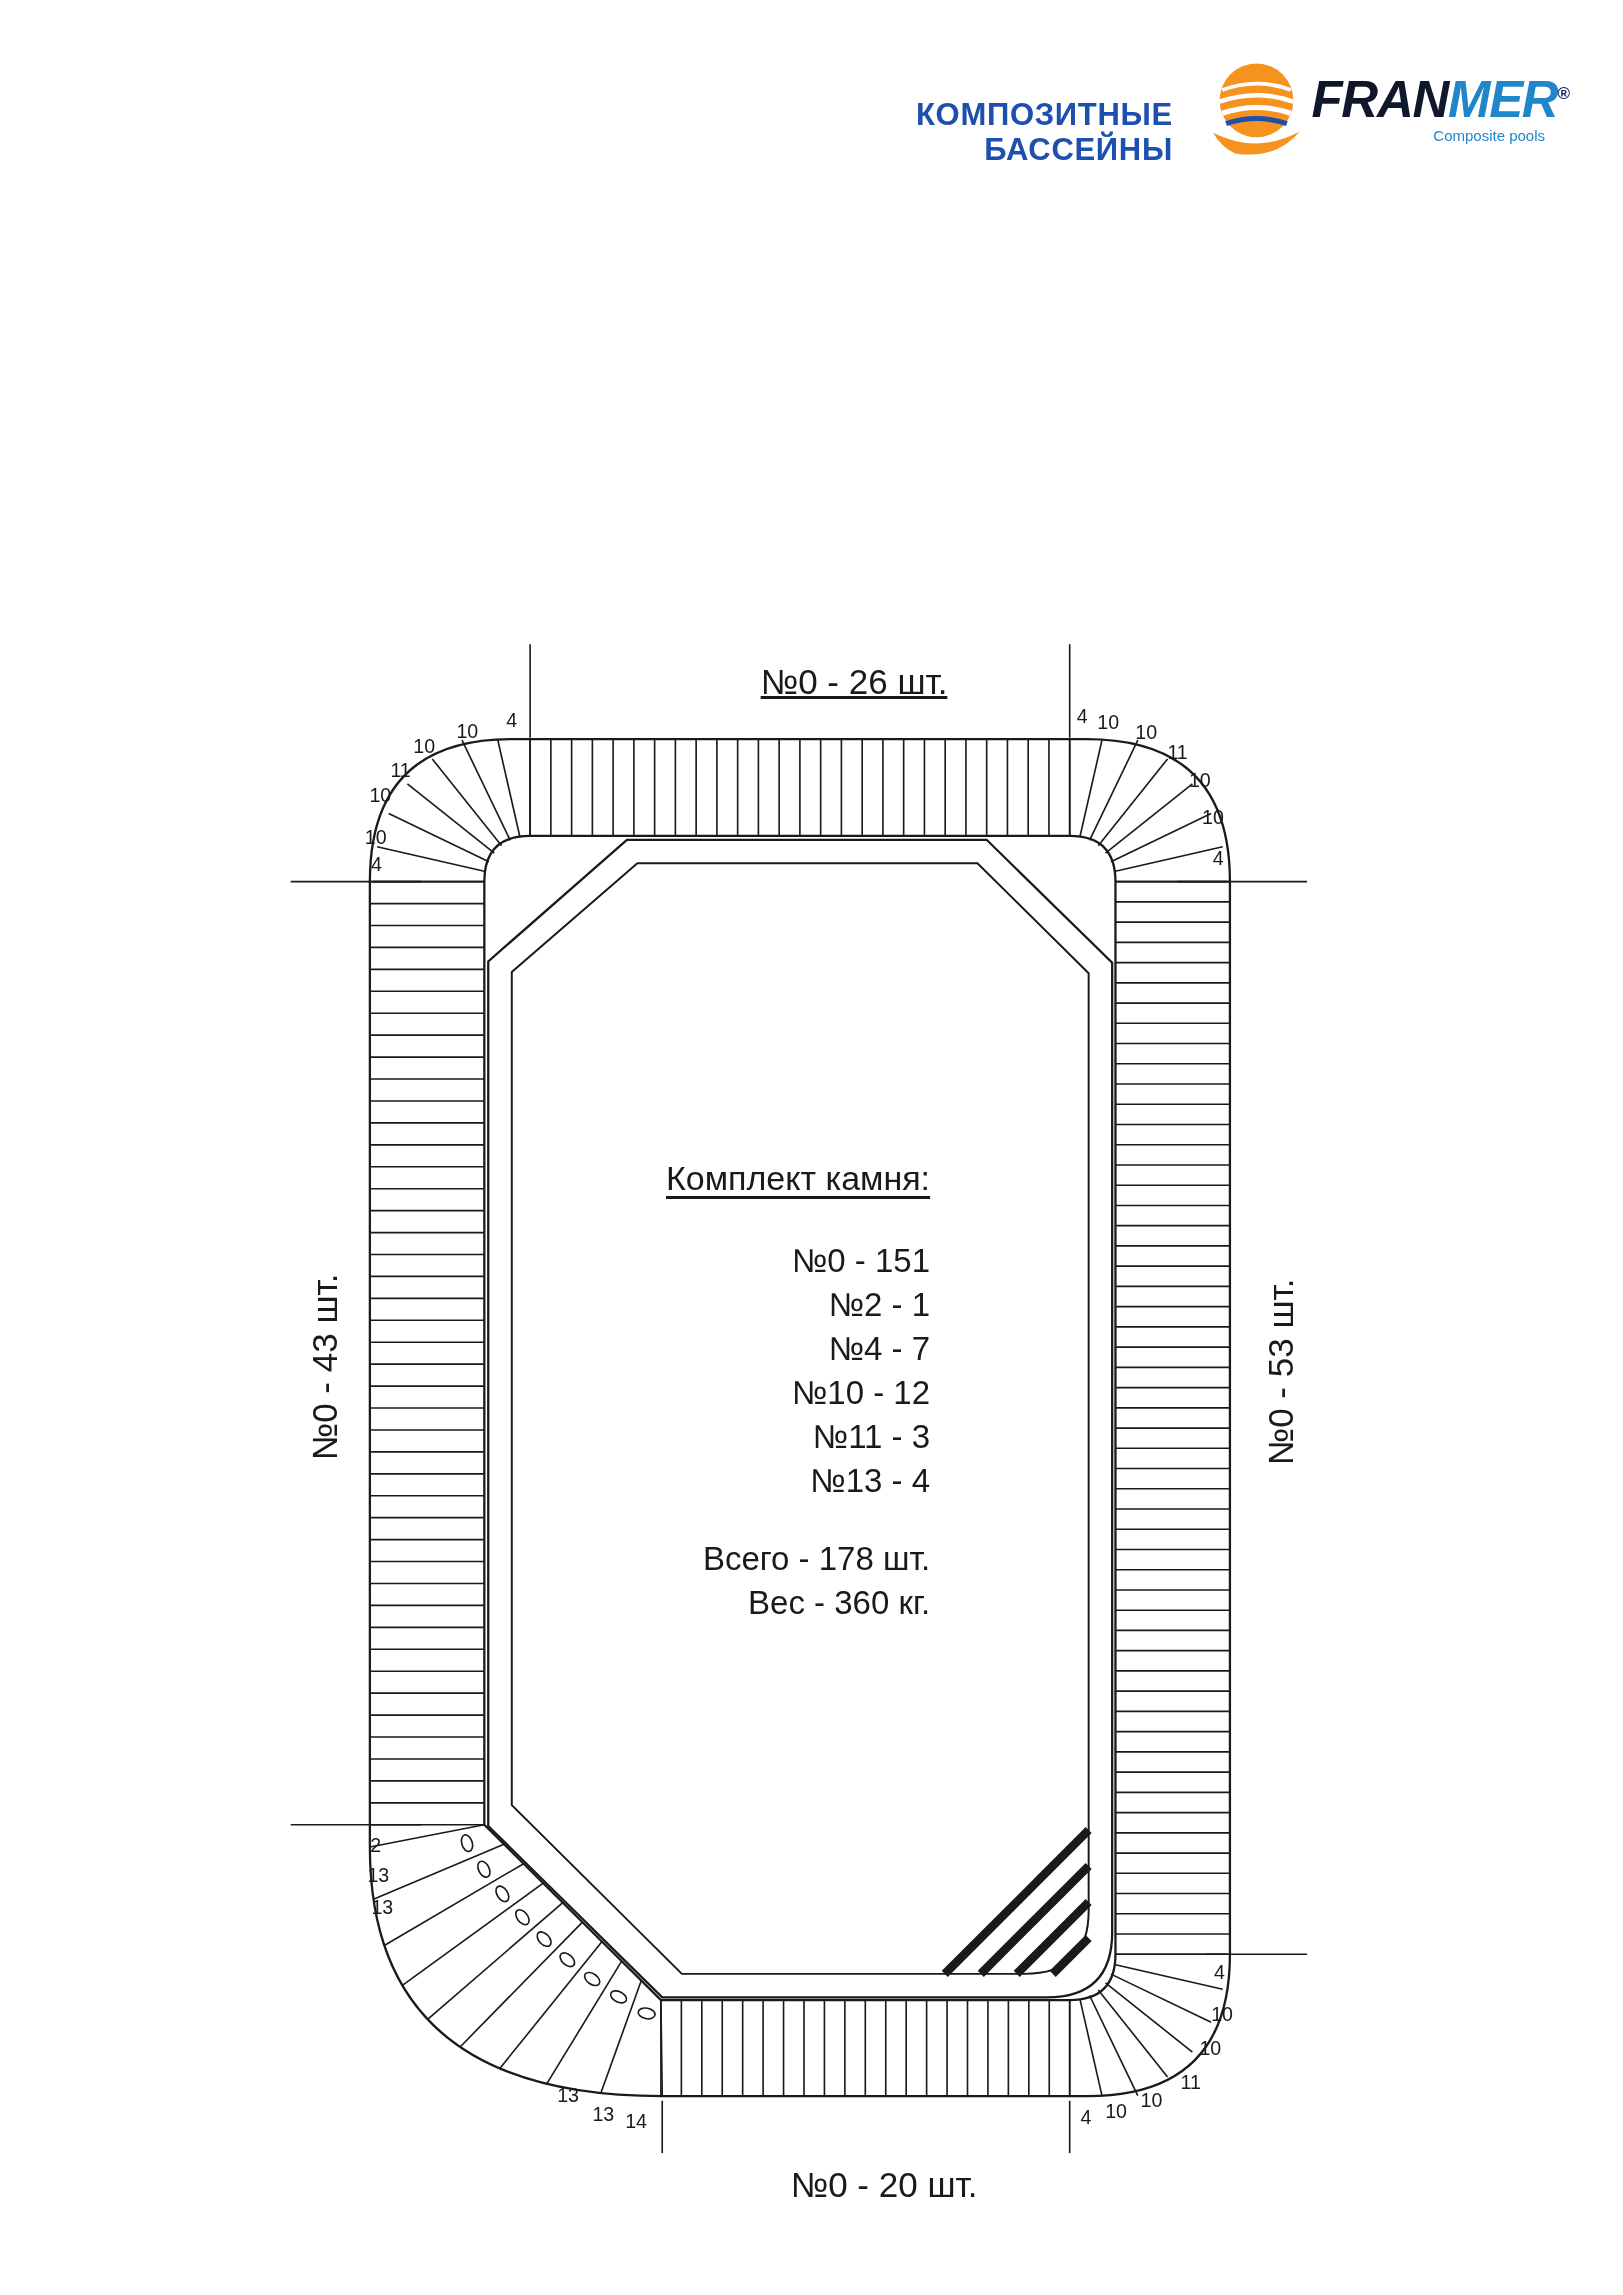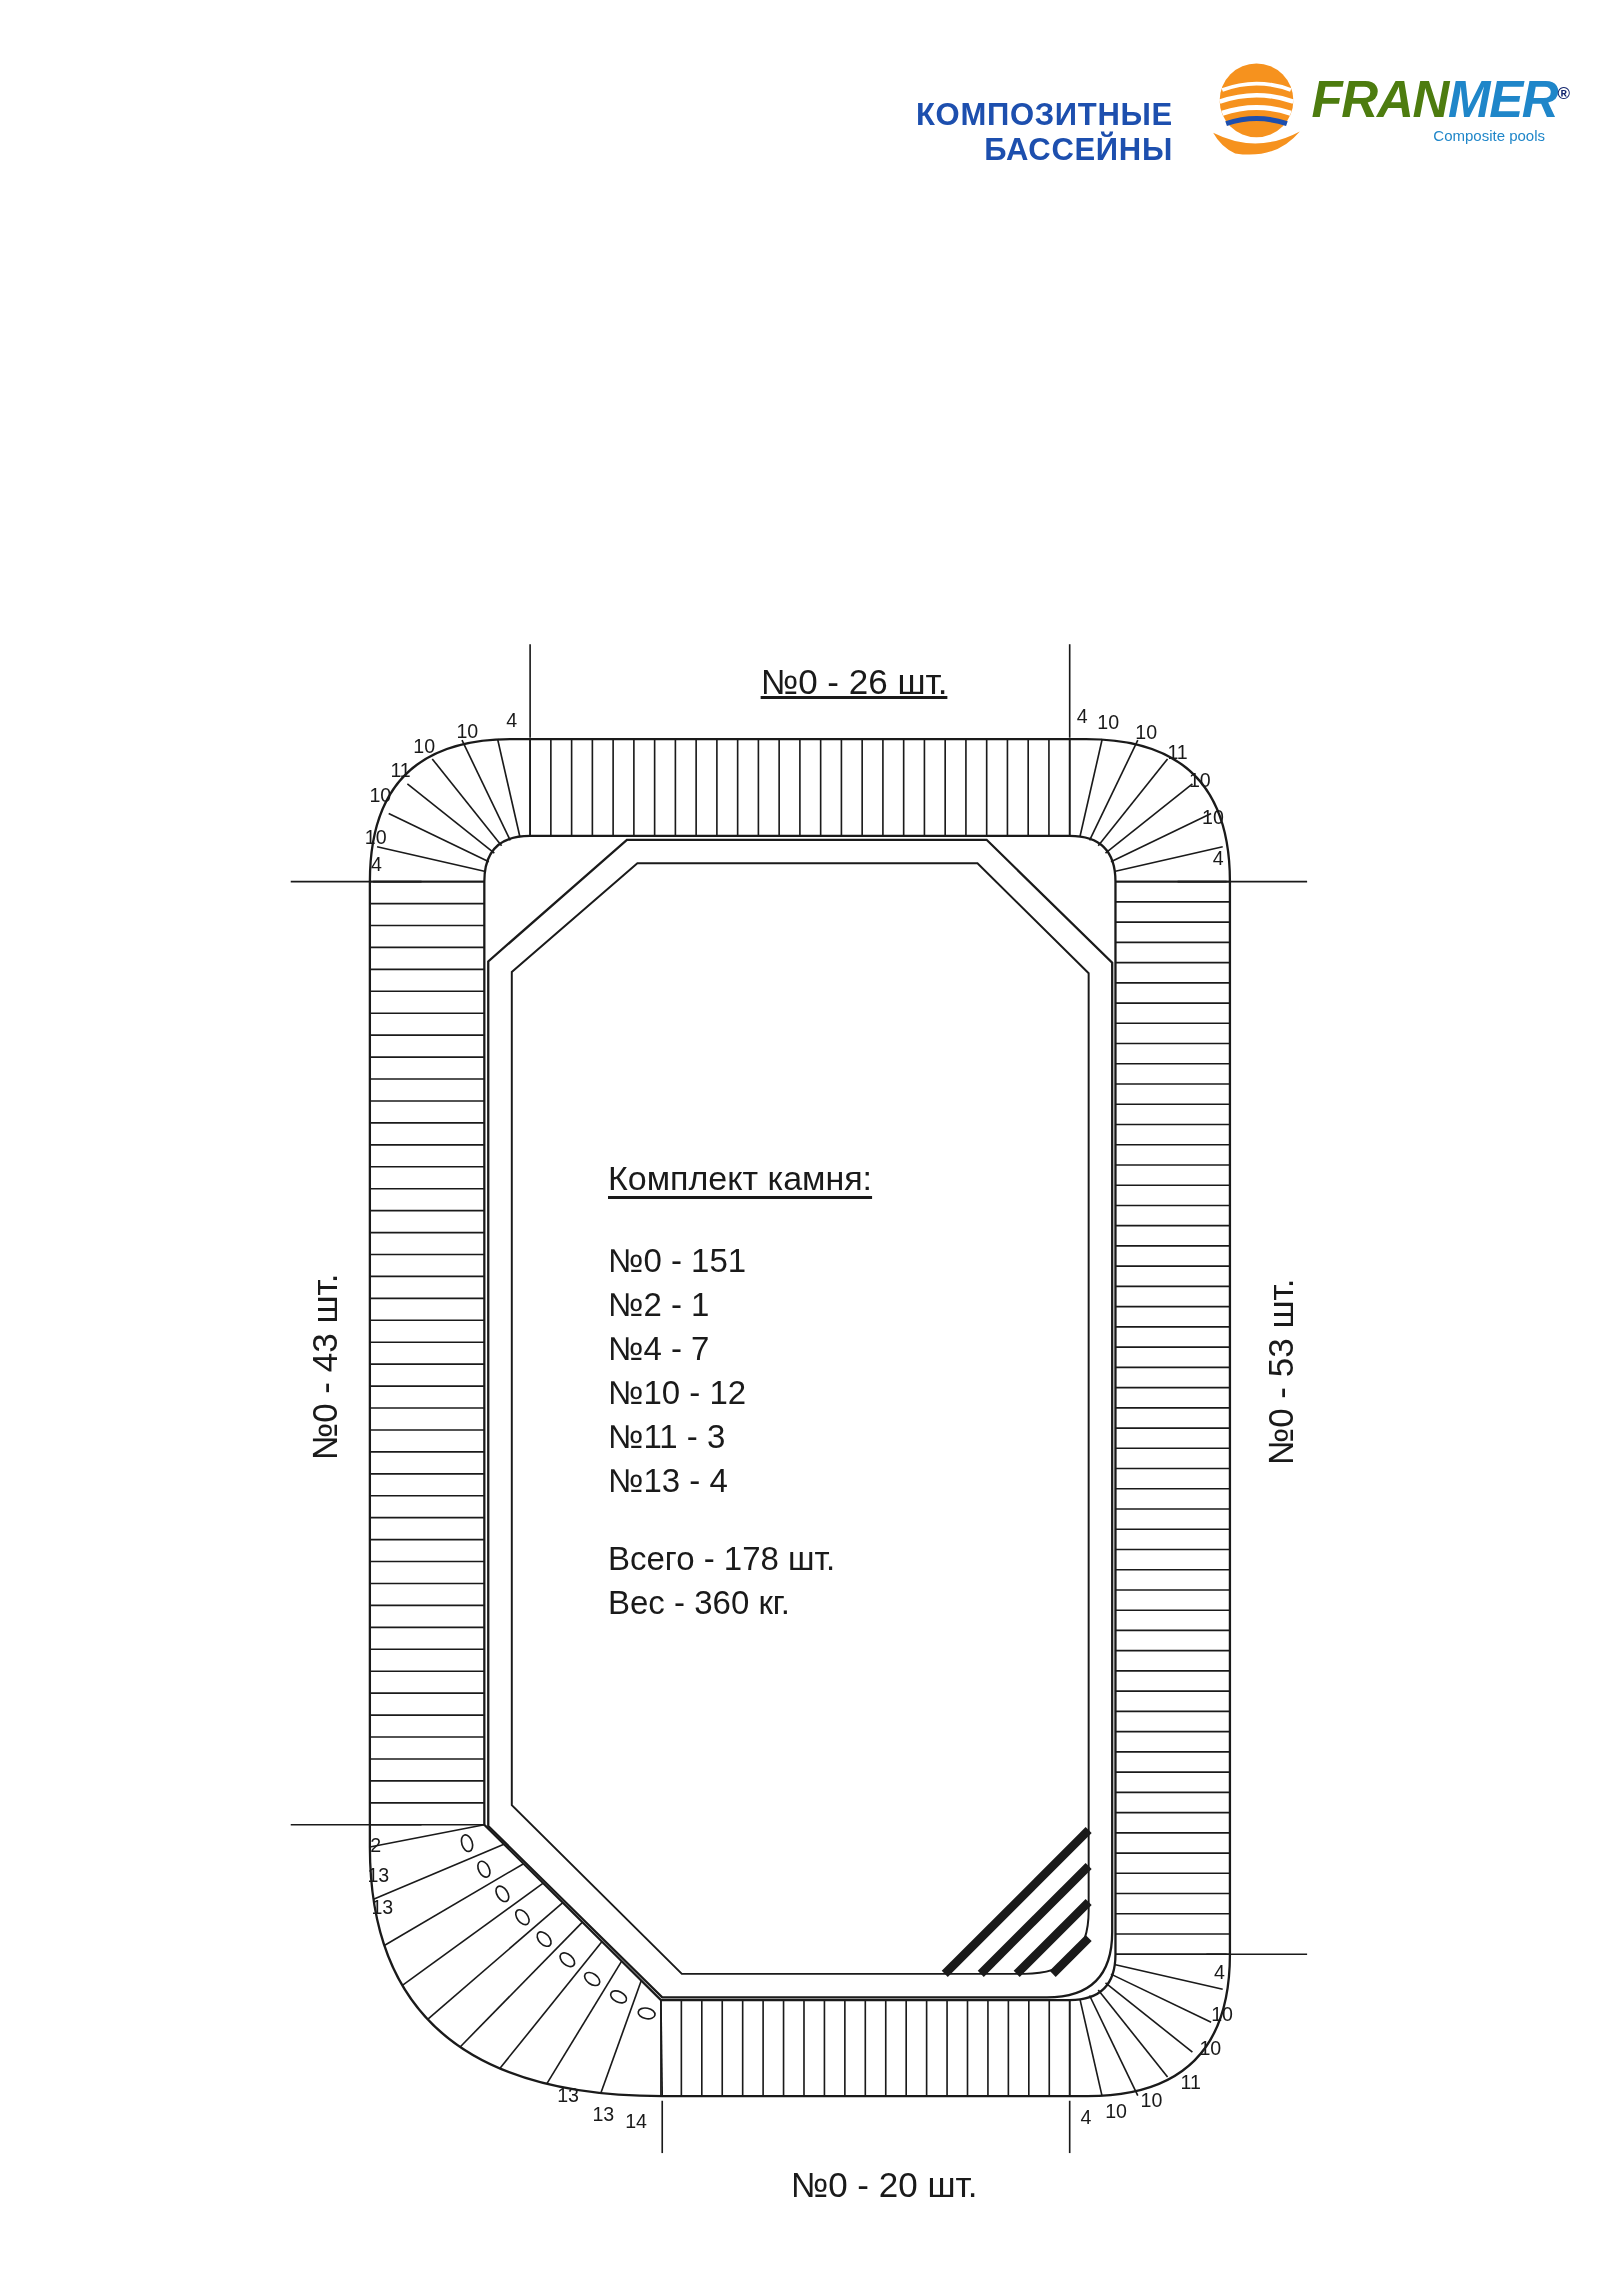--- a/index.html
+++ b/index.html
@@ -6,38 +6,38 @@
   .page{position:relative;width:1624px;height:2295px;background:#fff;overflow:hidden;
         font-family:"Liberation Sans",sans-serif;color:#111;}
 
   
   .brand{position:absolute;top:97px;right:451px;text-align:right;color:#1d4fae;
          font-weight:bold;font-size:31px;line-height:1.14;letter-spacing:0.7px;}
   .logo{position:absolute;left:1208px;top:56px;display:flex;align-items:flex-start;}
   .sun{width:97px;height:103px;}
   .logo-col{margin-left:6.5px;margin-top:18.3px;}
   .logo-name{font-size:51px;font-style:italic;font-weight:bold;letter-spacing:-1.3px;line-height:1;white-space:nowrap;}
-  .fran{color:#4d7c0f;text-align:right;}
+  .fran{color:#0f172a;text-align:right;}
   .mer{color:#1f86c9;}
   .reg{font-size:17px;color:#13266e;vertical-align:super;font-style:normal;}
   .logo-sub{font-size:15px;color:#1f86c9;text-align:right;padding-right:23.6px;margin-top:1.3px;}
 
   
   .title{position:absolute;left:0;top:233px;width:1624px;text-align:center;color:#1a1a1a;}
   .title-1{font-size:60px;line-height:1.12;}
   .title-2{font-size:51px;line-height:1.32;}
   .title-3{font-size:51px;line-height:1.32;}
 
   
   .count{position:absolute;font-size:35px;color:#1a1a1a;white-space:nowrap;}
   .count.h{transform:translate(-50%,-50%);}
   .count.v{transform:translate(-50%,-50%) rotate(-90deg);}
 
   
-  .kit{position:absolute;left:608px;top:1159px;color:#1a1a1a;}
+  .kit{position:absolute;left:666px;top:1159px;color:#1a1a1a;text-align:right;}
   .kit-heading{font-size:34px;text-decoration:underline;text-underline-offset:5.9px;margin-bottom:41px;}
   .kit-item{font-size:33px;line-height:44px;}
   .kit-total{font-size:33px;line-height:44px;margin-top:34px;}
   .kit-weight{font-size:33px;line-height:44px;}
 
   #diagram-svg{position:absolute;left:0;top:0;}
 </style>
 </head>
 <body>
 

